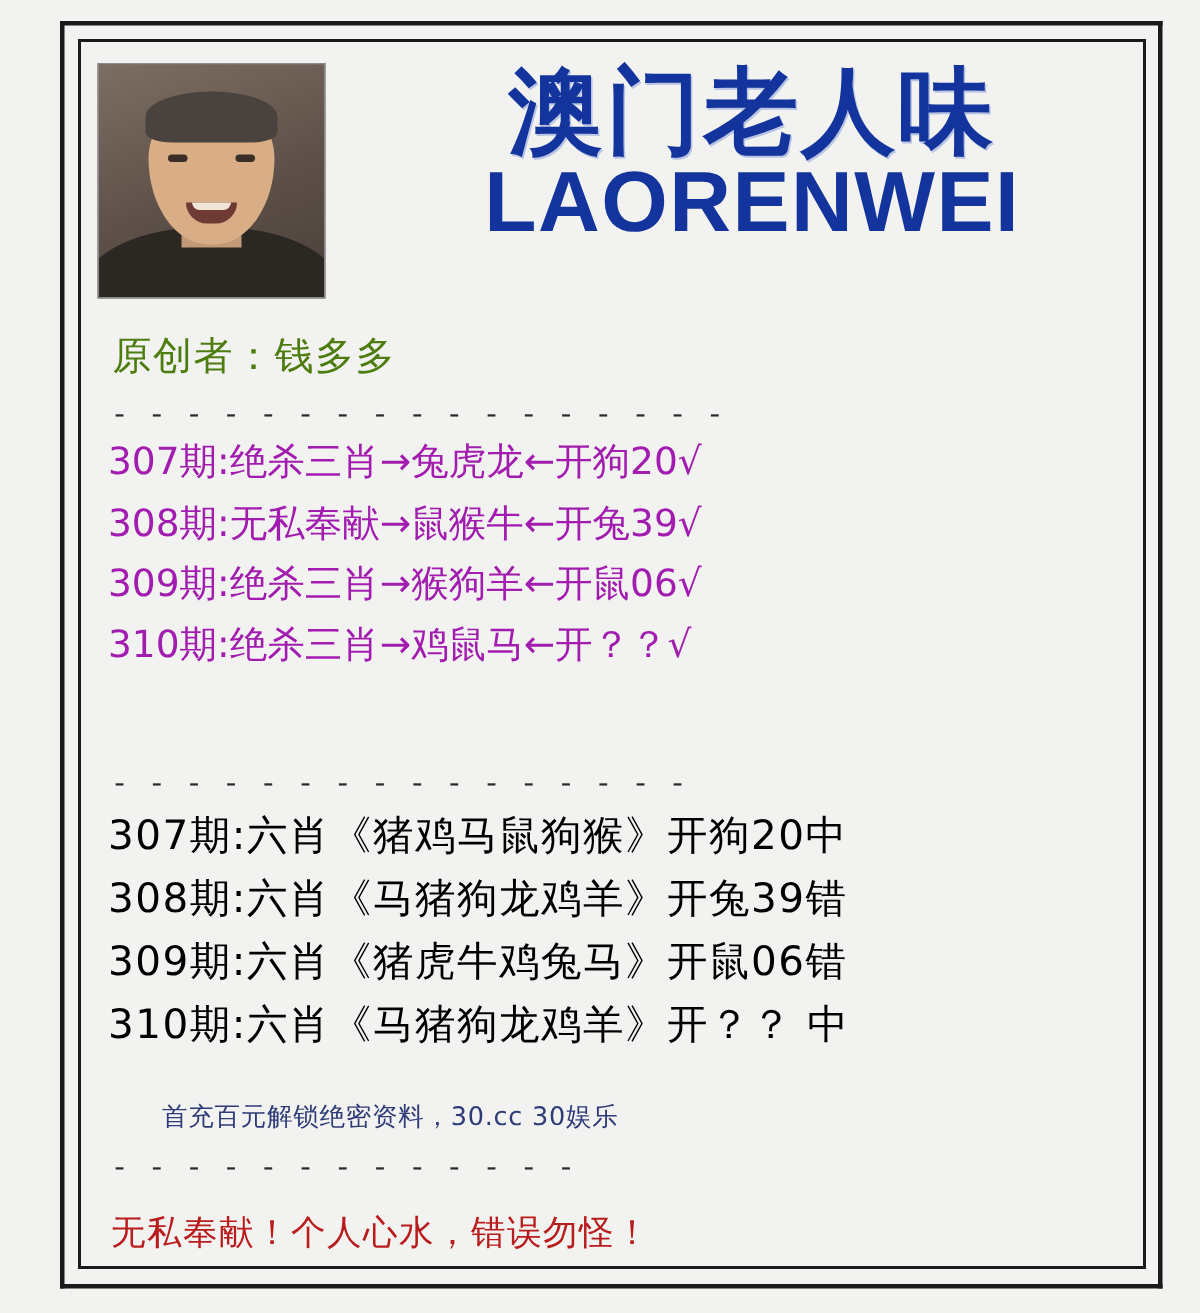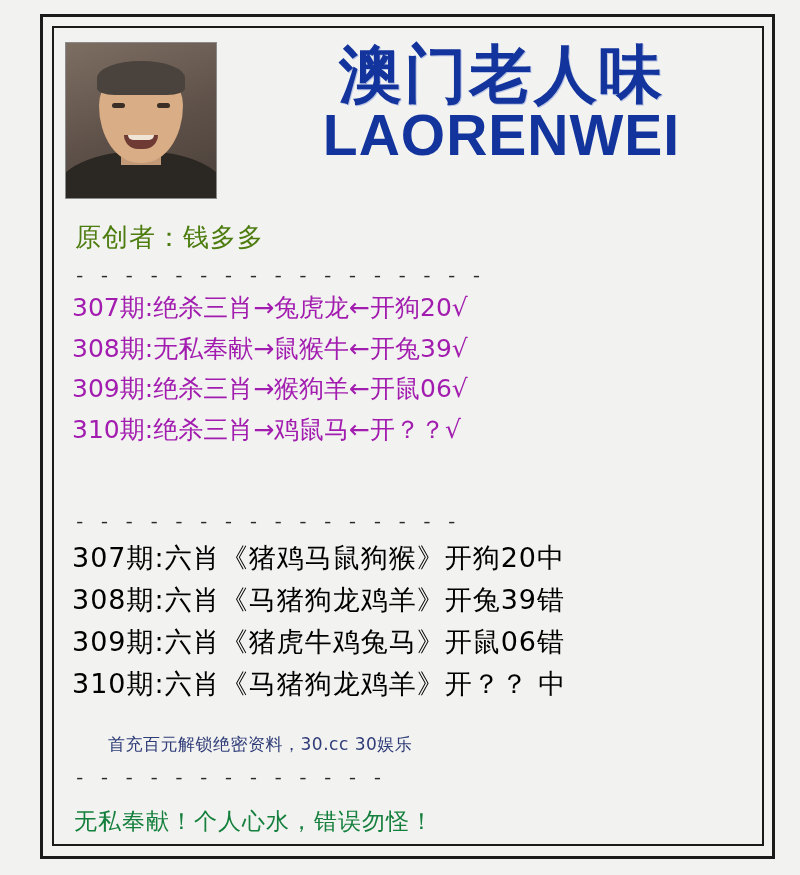--- a/index.html
+++ b/index.html
@@ -207,21 +207,21 @@
     letter-spacing: 0.5px;
     margin-top: 20px;
   }
 
   .footer-note {
     position: absolute;
     left: 74px;
     top: 806px;
     font-family: "DejaVu Sans", "Liberation Sans", sans-serif;
     font-size: 23px;
-    color: #15803d;
+    color: #b91c1c;
     letter-spacing: 1px;
   }
 </style>
 </head>
 <body>
 
 <div class="page">
 
   <div class="frame-line ft-h1"></div>
   <div class="frame-line ft-h2"></div>

